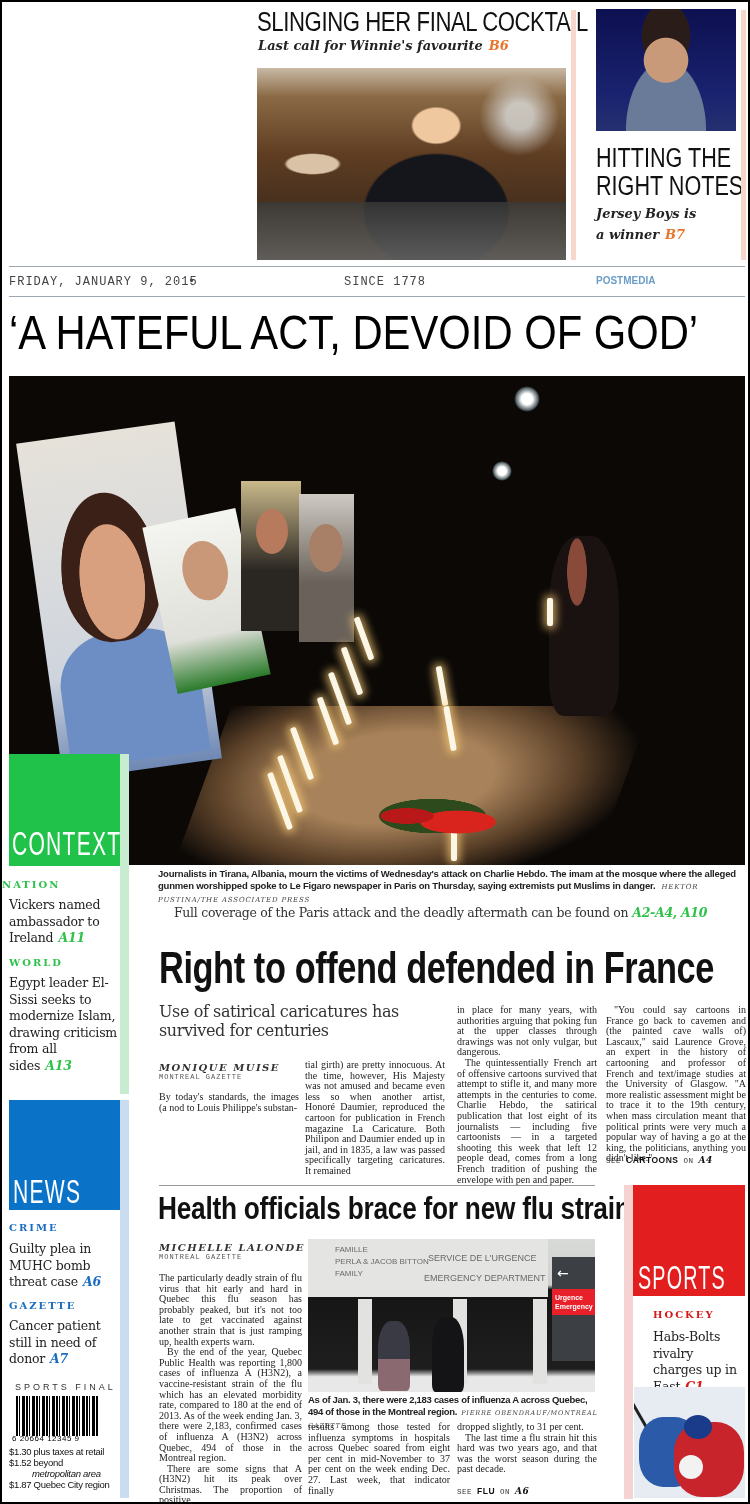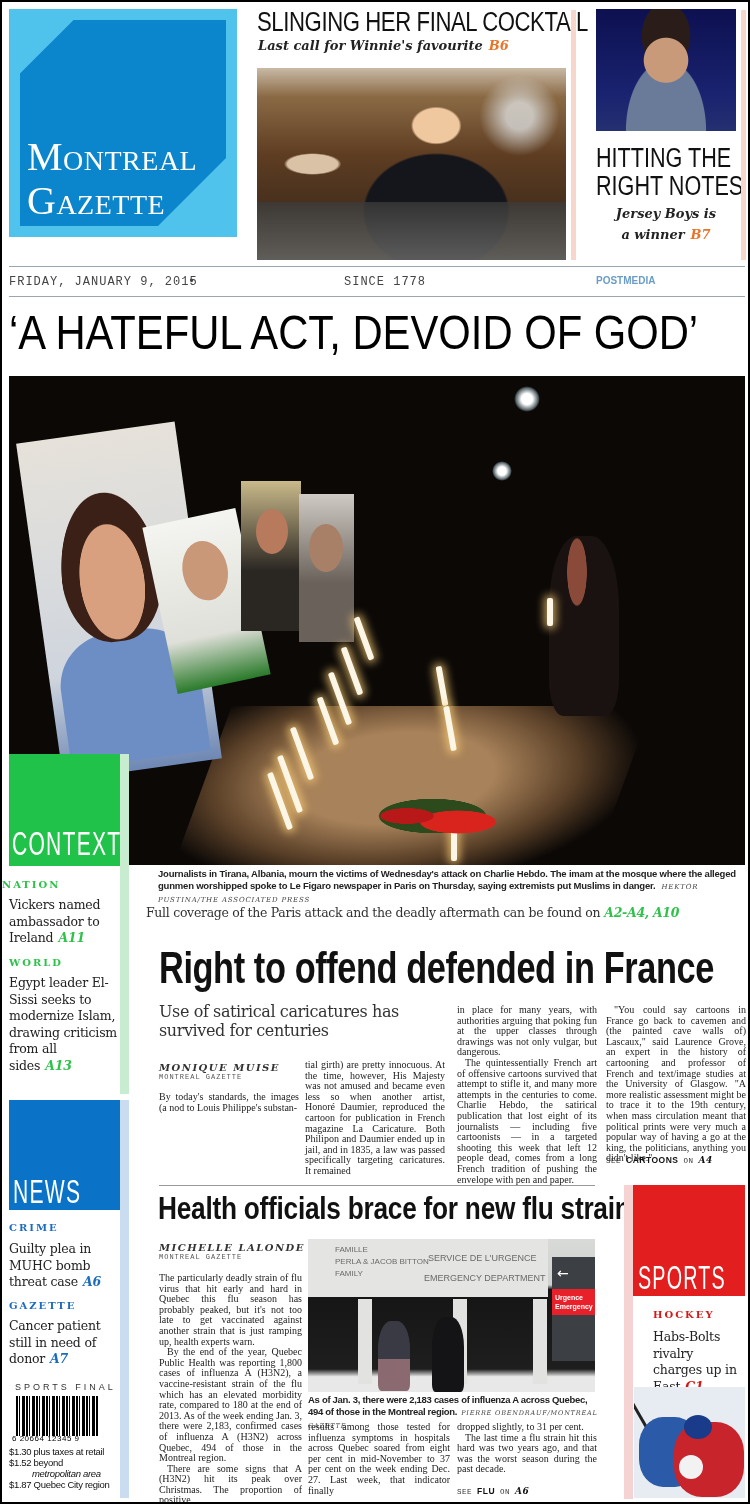--- a/index.html
+++ b/index.html
@@ -29,21 +29,21 @@
   .promo1-photo .glass { position: absolute; right: 0; top: 0; width: 30%; height: 50%; background: radial-gradient(circle, #e8eef2 0 20%, transparent 60%); opacity: 0.7; }
   .promo-bar1 { left: 569px; top: 8px; width: 5px; height: 250px; background: #f7d6cc; }
 
   
   .promo2-photo { left: 594px; top: 7px; width: 140px; height: 122px; overflow: hidden;
     background: radial-gradient(ellipse at 50% 42%, #c89a7a 0 22%, transparent 23%),
                 radial-gradient(ellipse at 50% 22%, #2a1c18 0 24%, transparent 25%),
                 radial-gradient(ellipse at 50% 100%, #6a7b9a 0 40%, transparent 41%),
                 linear-gradient(180deg, #0d1050, #1a2370 70%, #243070); }
   .promo2-title { left: 594px; top: 142px; font-family: "Liberation Sans", sans-serif; font-size: 27px; line-height: 28px; color: #111; transform: scaleX(0.8); transform-origin: left top; white-space: nowrap; }
-  .promo2-sub { left: 594px; top: 201px; width: 140px; font-family: "DejaVu Serif", serif; font-style: italic; font-weight: bold; font-size: 13px; line-height: 21px; color: #222; text-align: center; }
+  .promo2-sub { left: 594px; top: 201px; width: 140px; font-family: "DejaVu Serif", serif; font-style: italic; font-weight: bold; font-size: 13px; line-height: 21px; color: #222; }
   .promo-bar2 { left: 739px; top: 8px; width: 5px; height: 250px; background: #f7d6cc; }
 
   
   .rule { left: 7px; width: 736px; height: 1px; background: #9aa6b2; }
   .dateline { top: 273px; font-family: "Liberation Mono", monospace; font-size: 12px; letter-spacing: 1px; color: #444; white-space: nowrap; }
   .postmedia { left: 594px; top: 273px; font-family: "Liberation Sans", sans-serif; font-weight: bold; font-size: 10px; color: #6a9cc6; }
 
   
   .headline { left: 7px; top: 300px; font-family: "Liberation Sans", sans-serif; font-size: 48px; line-height: 62px; color: #000; white-space: nowrap; transform: scaleX(0.87); transform-origin: left top; }
 
@@ -63,21 +63,21 @@
   .candle { position: absolute; width: 6px; background: #fbf6e6; box-shadow: 0 0 8px 3px rgba(255,210,120,0.7); border-radius: 2px; }
   .flowers { left: 330px; top: 410px; width: 170px; height: 60px; background: radial-gradient(ellipse at 40% 50%, #b81818 0 18%, transparent 19%), radial-gradient(ellipse at 70% 60%, #d8241c 0 22%, transparent 23%), radial-gradient(ellipse at 55% 50%, #2c4a1c 0 40%, transparent 41%); }
   .light1 { left: 505px; top: 10px; width: 26px; height: 26px; border-radius: 50%; background: radial-gradient(circle, #fff 0 30%, rgba(200,240,255,0.4) 60%, transparent 70%); }
   .light2 { left: 483px; top: 85px; width: 20px; height: 20px; border-radius: 50%; background: radial-gradient(circle, #fff 0 30%, rgba(200,240,255,0.4) 60%, transparent 70%); }
   .mourner { left: 540px; top: 160px; width: 70px; height: 180px; border-radius: 40% 40% 20% 20%; background: radial-gradient(ellipse at 40% 20%, #8a4a3a 0 16%, transparent 17%), #1a1210; }
 
   
   .caption { left: 156px; top: 866px; width: 588px; font-family: "Liberation Sans", sans-serif; font-size: 9.5px; line-height: 12px; font-weight: bold; color: #222; letter-spacing: -0.2px; }
   .credit { font-family: "DejaVu Serif", serif; font-style: italic; font-weight: normal; font-size: 7px; letter-spacing: 0.8px; color: #444; margin-left: 6px; }
 
-  .coverage { left: 144px; top: 903px; font-family: "DejaVu Serif", serif; font-size: 12.5px; color: #333; white-space: nowrap; letter-spacing: -0.3px; }
+  .coverage { left: 172px; top: 903px; font-family: "DejaVu Serif", serif; font-size: 12.5px; color: #333; white-space: nowrap; letter-spacing: -0.3px; }
   .coverage .ref { color: #2ec24a; font-weight: bold; font-style: italic; margin-left: 4px; }
 
   
   .ctx-box { left: 7px; top: 752px; width: 111px; height: 112px; background: #21c24a; }
   .ctx-title { left: 10px; top: 822px; font-family: "Liberation Sans", sans-serif; font-size: 34px; color: #fff; transform: scaleX(0.62); transform-origin: left top; letter-spacing: 2px; white-space: nowrap; }
   .ctx-bar { left: 118px; top: 752px; width: 9px; height: 340px; background: #c8ecd0; }
   .side-cat { font-family: "DejaVu Serif", serif; font-weight: bold; font-size: 10px; letter-spacing: 2px; }
   .side-text { font-family: "DejaVu Serif", serif; font-size: 12.5px; line-height: 16.5px; color: #222; width: 110px; letter-spacing: -0.2px; }
   .side-ref { font-style: italic; font-weight: bold; margin-left: 5px; }
   .green { color: #2ec24a; }
@@ -131,25 +131,20 @@
   .hp2 { position: absolute; left: 5px; top: 30px; width: 60px; height: 70px; border-radius: 40%; background: #2a5aa8; }
   .hp3 { position: absolute; left: 50px; top: 28px; width: 28px; height: 24px; border-radius: 50%; background: #1a3a8a; }
   .hp4 { position: absolute; left: 45px; top: 68px; width: 24px; height: 24px; border-radius: 50%; background: #f2f2f2; }
   .stick { position: absolute; left: 5px; top: 0; width: 3px; height: 60px; background: #222; transform: rotate(-30deg); }
 </style>
 </head>
 <body>
 
 <div class="page">
 
-  <div class="abs logo">
-    <div class="inner"></div>
-    <div class="lt l1" style="font-variant: small-caps; font-size:40px;">Montreal</div>
-    <div class="lt l2" style="font-variant: small-caps; font-size:40px;">Gazette</div>
-  </div>
 
   <div class="abs promo1-title">SLINGING HER FINAL COCKTAIL</div>
   <div class="abs promo1-sub">
     <span>Last call for Winnie's favourite</span><span class="page-ref">B6</span>
   </div>
   <div class="abs promo1-photo">
     <div class="glass"></div>
     <div class="bar"></div>
   </div>
   <div class="abs promo-bar1"></div>

